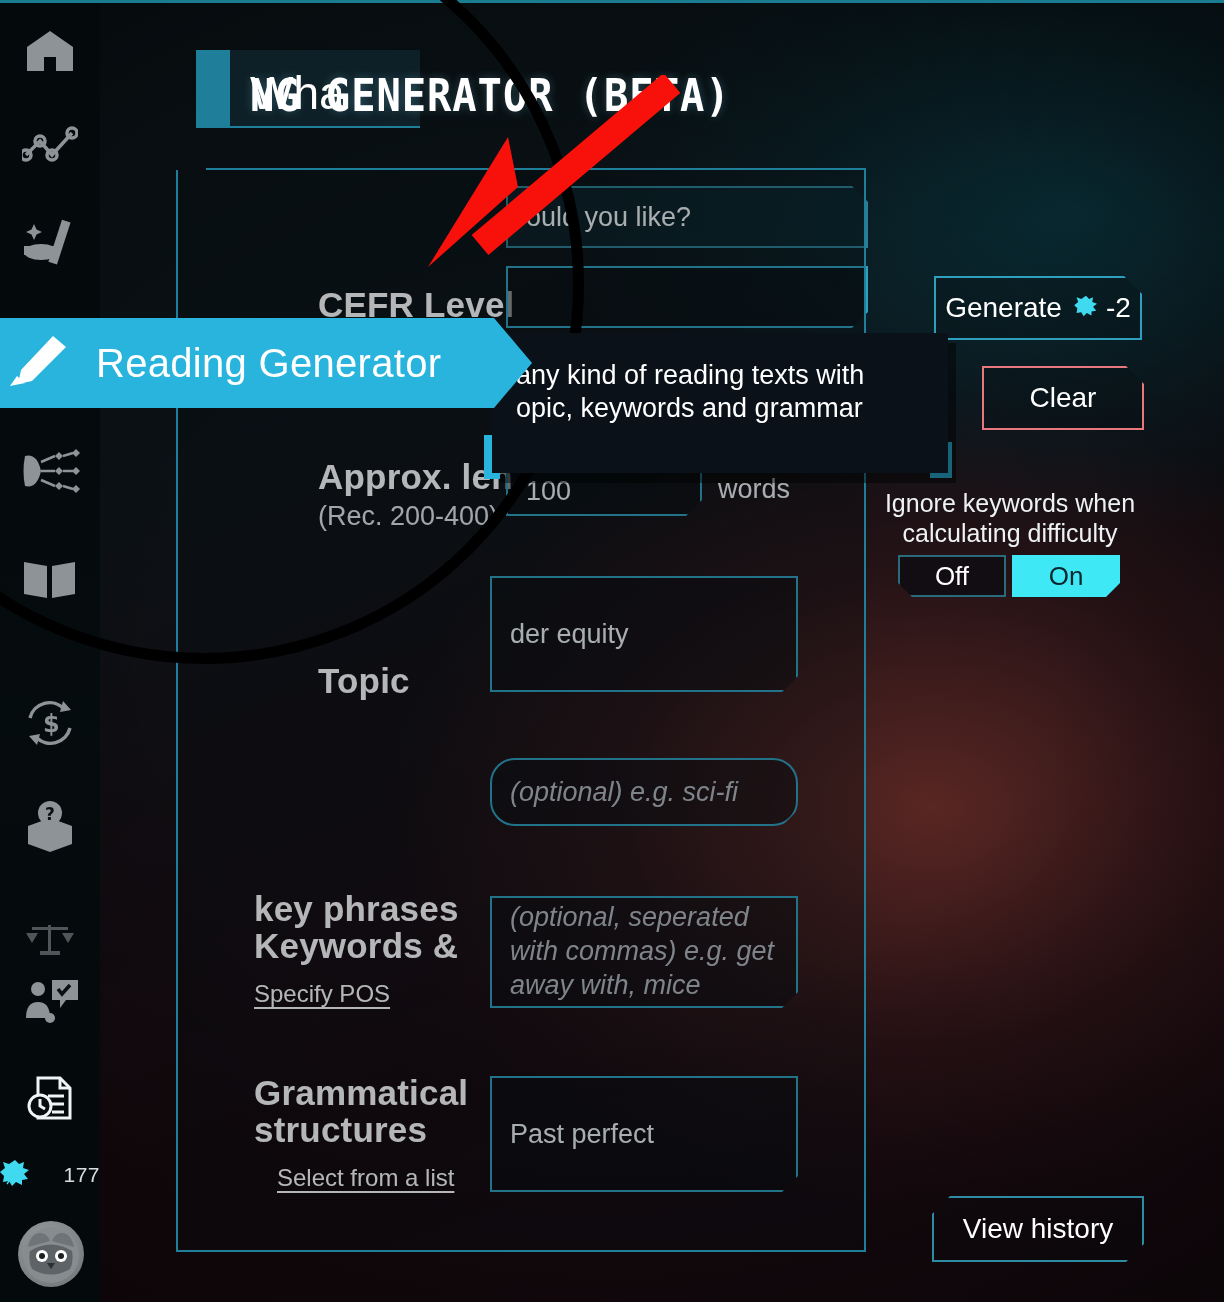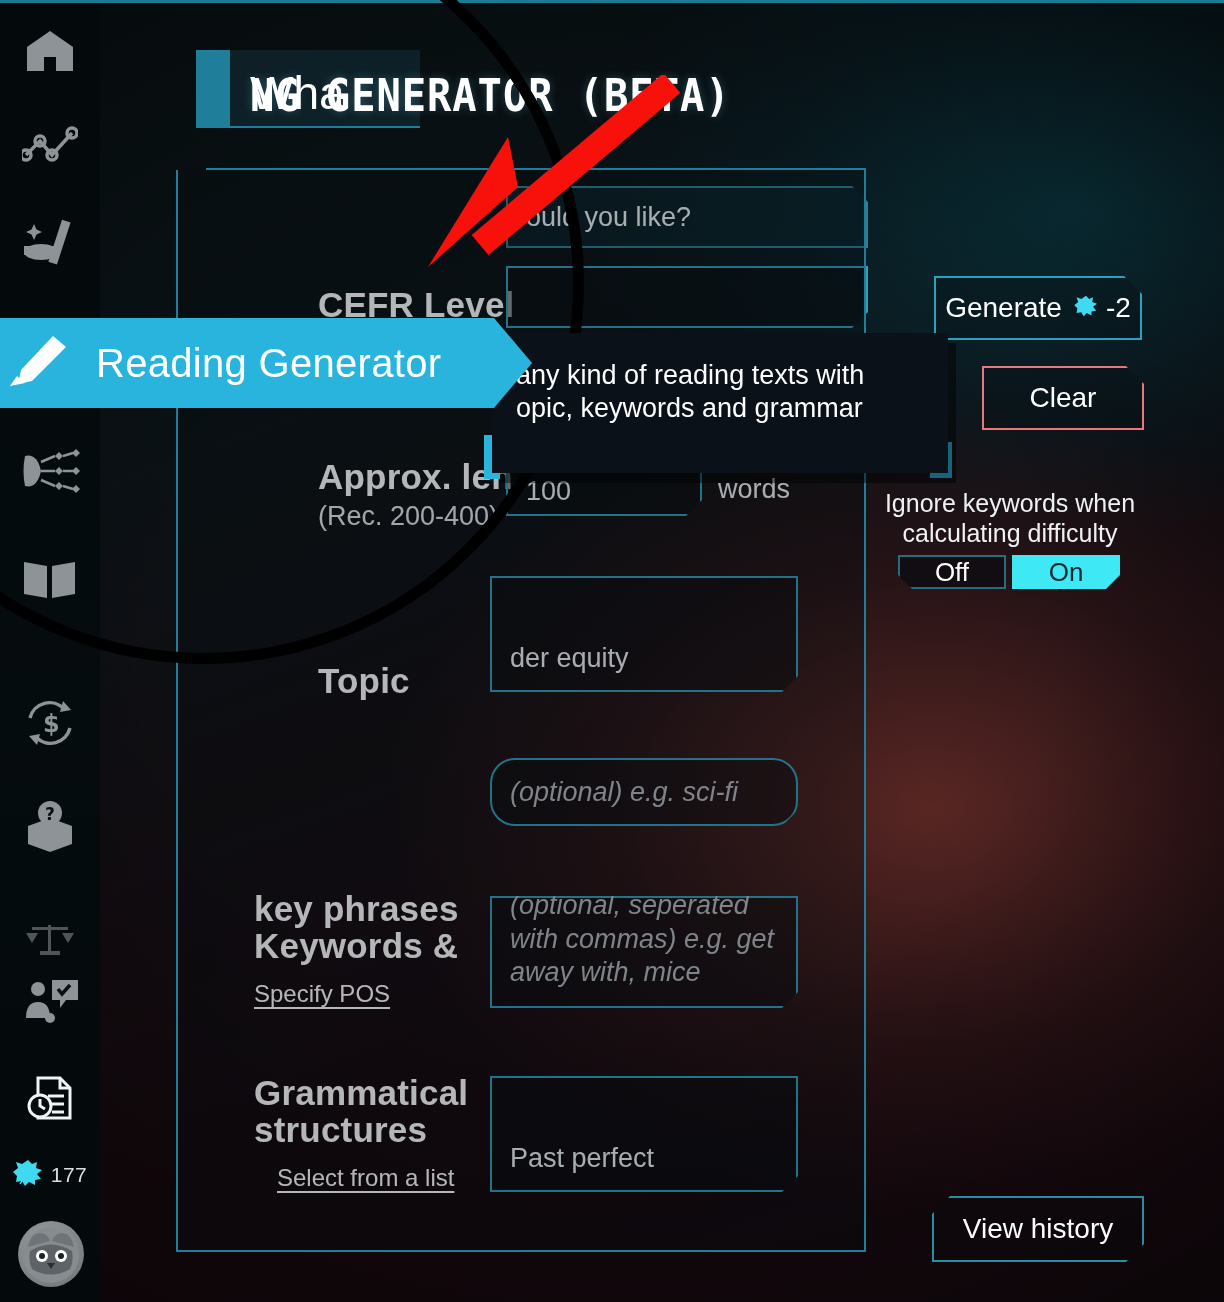--- a/index.html
+++ b/index.html
@@ -36,21 +36,21 @@
     position:absolute; left:0; width:100px; height:96px;
     display:flex; align-items:center; justify-content:center;
   }
   .side-icon svg { display:block; }
   .ico-grey { fill:#8d9396; }
   .ico-grey-stroke { stroke:#8d9396; fill:none; }
 
   
   #credits {
     position:absolute; left:0; width:100px; top:1152px; height:40px;
-    display:flex; align-items:center; justify-content:center; gap:8px;
+    display:flex; align-items:center; justify-content:space-between; gap:8px;
   }
   #credits .num { color:#d9dde0; font-size:21px; font-family:"Liberation Sans", sans-serif; letter-spacing:.5px; }
   #avatar {
     position:absolute; left:18px; top:1218px; width:66px; height:66px;
     border-radius:50%; overflow:hidden;
     background:radial-gradient(circle at 42% 34%, #9aa0a2 0%, #7f8587 58%, #6b7173 100%);
   }
 
   
   #panel {
@@ -103,21 +103,21 @@
     color:#ffffff; font-size:24px; text-decoration:underline; text-underline-offset:5px;
   }
 
   
   .fld {
     position:absolute;
     border:2px solid #2f9fbe;
     background:rgba(6,12,16,0.45);
     color:#eef2f4;
     font-size:27px;
-    display:flex; align-items:flex-end;
+    display:flex; align-items:center;
     padding:16px 18px;
     -webkit-clip-path:polygon(0 0, 100% 0, 100% calc(100% - 16px), calc(100% - 16px) 100%, 0 100%);
     clip-path:polygon(0 0, 100% 0, 100% calc(100% - 16px), calc(100% - 16px) 100%, 0 100%);
   }
   .fld.ph { color:#b2b8bd; font-style:italic; }
   .fld.hdr {
     border-color:#2b7e93;
     background:rgba(14,46,56,0.45);
     align-items:center;
     -webkit-clip-path:polygon(0 0, calc(100% - 16px) 0, 100% 16px, 100% 100%, 0 100%);
@@ -143,21 +143,21 @@
   .btn-hist {
     border:2px solid #2f8ba3;
     -webkit-clip-path:polygon(18px 0, 100% 0, 100% calc(100% - 18px), calc(100% - 18px) 100%, 0 100%, 0 18px);
     clip-path:polygon(18px 0, 100% 0, 100% calc(100% - 18px), calc(100% - 18px) 100%, 0 100%, 0 18px);
   }
   #ignore-note {
     position:absolute; left:884px; top:488px; width:252px;
     text-align:center; color:#eef2f4; font-size:25px; line-height:1.2;
   }
   .tgl {
-    position:absolute; height:34px; display:flex; align-items:center; justify-content:center;
+    position:absolute; height:42px; display:flex; align-items:center; justify-content:center;
     font-size:26px;
   }
   .tgl-off {
     border:2px solid #2a6a7d; color:#ffffff; background:#120d12;
     -webkit-clip-path:polygon(0 0, 100% 0, 100% 100%, 14px 100%, 0 calc(100% - 14px));
     clip-path:polygon(0 0, 100% 0, 100% 100%, 14px 100%, 0 calc(100% - 14px));
   }
   .tgl-on {
     color:#08262c; background:#3fe8f5;
     -webkit-clip-path:polygon(0 0, 100% 0, 100% calc(100% - 14px), calc(100% - 14px) 100%, 0 100%);

